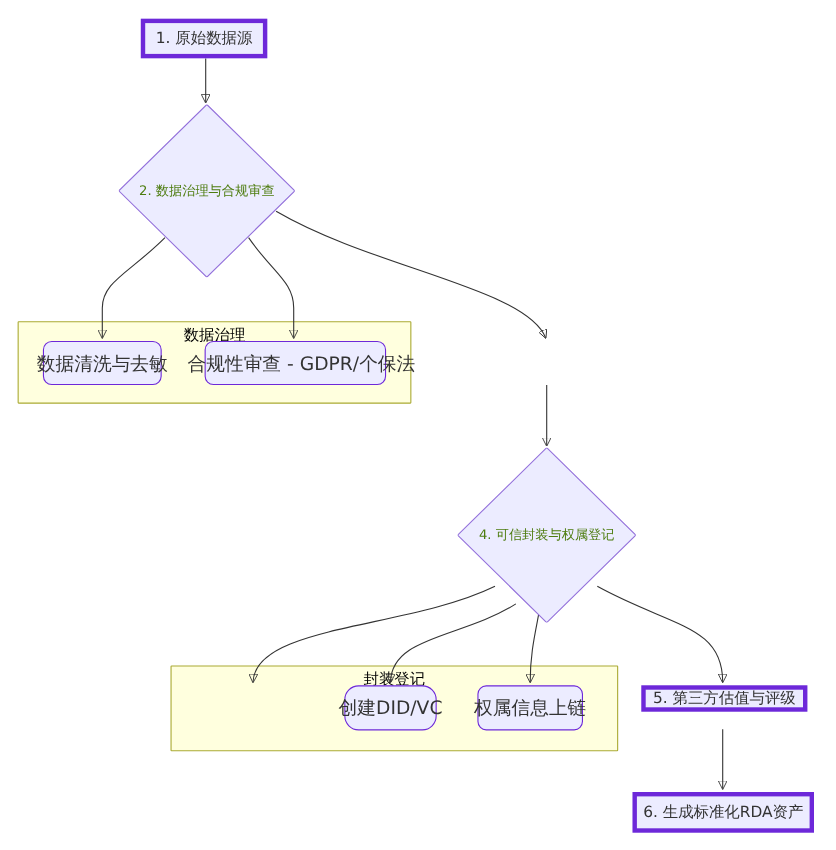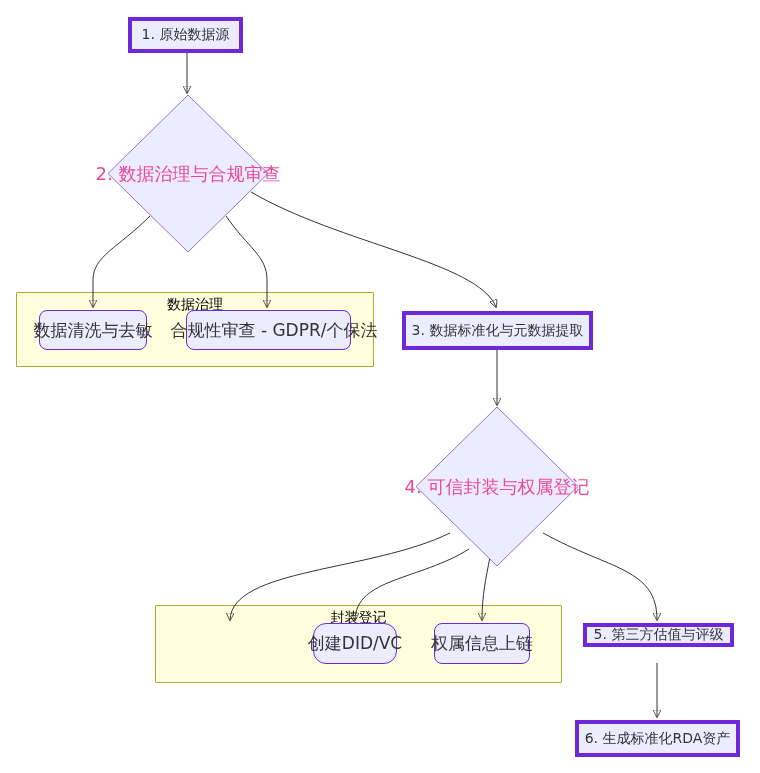--- a/index.html
+++ b/index.html
@@ -21,21 +21,21 @@
     position:absolute;background:#ECECFF;border:4px solid #6d28d9;box-sizing:border-box;
     display:flex;align-items:center;justify-content:center;
     font-size:14px;color:#333333;white-space:nowrap;text-align:center;
   }
   .node.rounded{border-radius:8px;border-width:1.3px;font-size:17px;}
   .diamond{position:absolute;}
   .diamond svg{position:absolute;left:0;top:0;display:block;}
   .diamond-poly{fill:#ECECFF;stroke:#9370DB;stroke-width:1;}
   .diamond-label{
     position:absolute;inset:0;display:flex;align-items:center;justify-content:center;
-    font-size:18px;color:#ec4899;white-space:nowrap;
+    font-size:12px;color:#4d7c0f;white-space:nowrap;
   }
 </style>
 </head>
 <body>
 
 <div class="canvas">
 
   <div class="subgraph" style="left:16px;top:292px;width:358px;height:75px;">
     <div class="subgraph-label">数据治理</div>
   </div>
@@ -59,23 +59,20 @@
     <path d="M469,549 C420,580 356,578 355,620" marker-end="url(#arrow)"></path>
     <path d="M490,557 C486,578 482,595 482,620" marker-end="url(#arrow)"></path>
     <path d="M543,533 C610,570 657,568 657,620" marker-end="url(#arrow)"></path>
     <path d="M657,663 L657,717" marker-end="url(#arrow)"></path>
   </svg>
 
   <div class="node" style="left:128px;top:17px;width:115px;height:36px;">
     <span>1. 原始数据源</span>
   </div>
 
-  <div class="node" style="left:402px;top:311px;width:191px;height:39px;">
-    <span>3. 数据标准化与元数据提取</span>
-  </div>
 
   <div class="node" style="left:583px;top:623px;width:151px;height:24px;">
     <span>5. 第三方估值与评级</span>
   </div>
 
   <div class="node" style="left:575px;top:720px;width:165px;height:37px;">
     <span>6. 生成标准化RDA资产</span>
   </div>
 
   <div class="diamond" style="left:108px;top:95px;width:160px;height:157px;">

